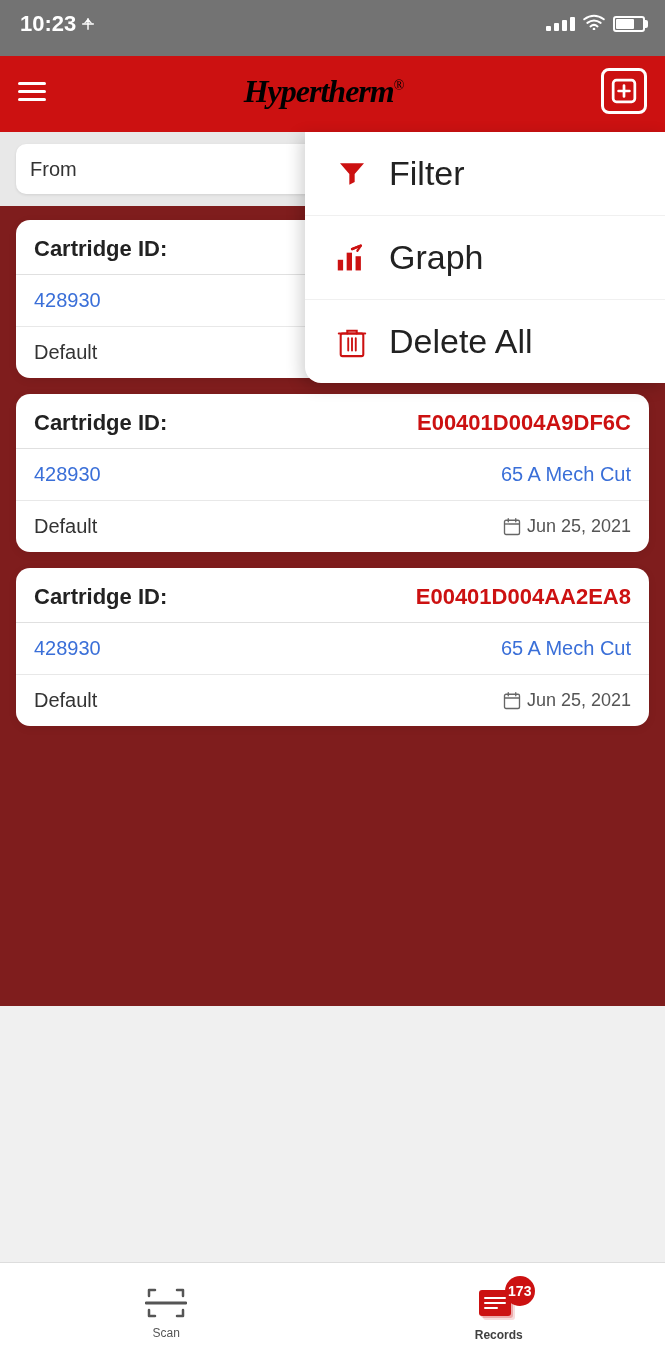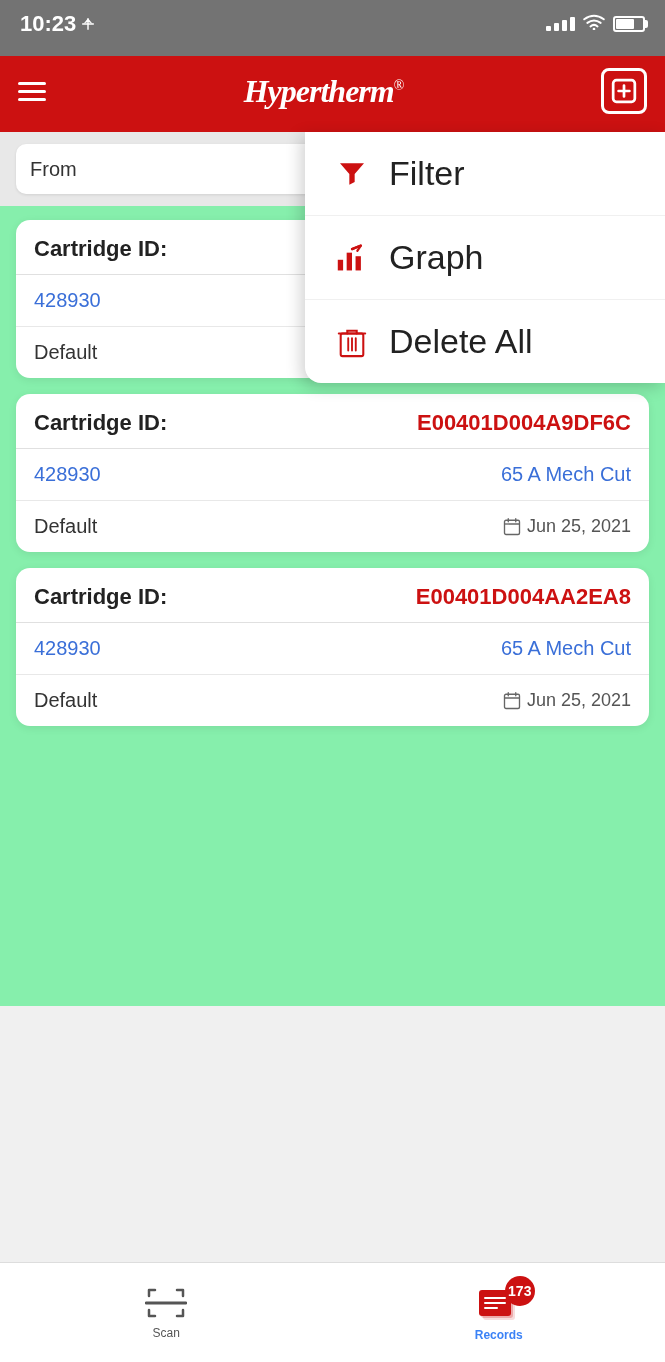--- a/index.html
+++ b/index.html
@@ -77,21 +77,21 @@
     }
     .hamburger-btn {
       display: flex; flex-direction: column; gap: 5px; cursor: pointer;
     }
     .hamburger-btn span {
       display: block; width: 28px; height: 3px; background: white; border-radius: 2px;
     }
     .logo-text {
       font-size: 32px;
       font-weight: 800;
-      color: #ffffff;
+      color: #000000;
       font-style: italic;
       letter-spacing: -1px;
       font-family: Georgia, serif;
     }
     .logo-reg { font-size: 14px; vertical-align: super; font-style: normal; font-weight: 400; }
     .add-btn {
       width: 46px; height: 46px;
       border: 3px solid white;
       border-radius: 8px;
       display: flex; align-items: center; justify-content: center;
@@ -123,21 +123,21 @@
       color: #333;
       flex: 1;
     }
     .calendar-icon {
       font-size: 20px;
       color: #666;
     }
 
     
     .main-content {
-      background: #86efac;
+      background: #7f1d1d;
       padding: 14px 16px;
       min-height: 800px;
     }
 
     
     .card {
       background: white;
       border-radius: 14px;
       overflow: hidden;
       margin-bottom: 16px;
@@ -240,21 +240,21 @@
       align-items: center;
       justify-content: center;
       gap: 6px;
       cursor: pointer;
     }
     .nav-item-label {
       font-size: 12px;
       color: #555;
     }
     .nav-item-label.active {
-      color: #3b82f6;
+      color: #404040;
       font-weight: 600;
     }
     .nav-badge-container {
       position: relative;
       display: flex;
       align-items: center;
       justify-content: center;
     }
     .nav-badge {
       position: absolute;

